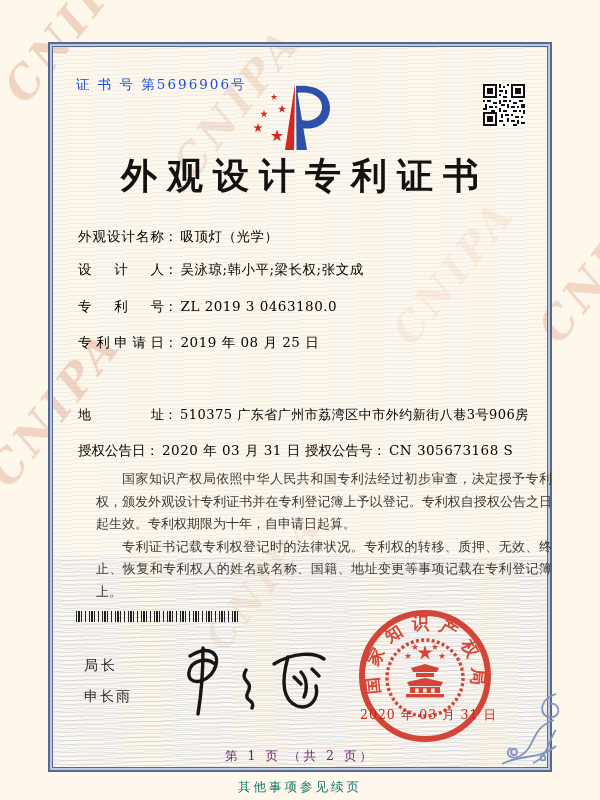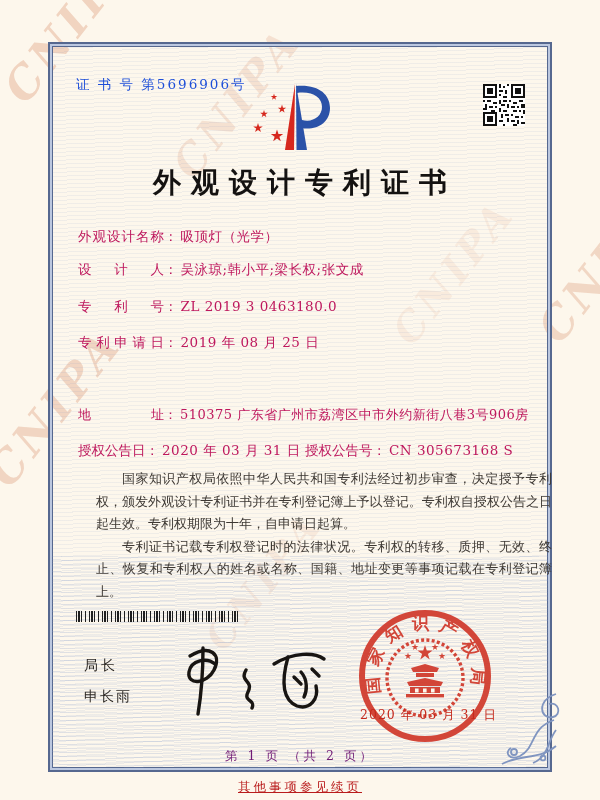--- a/index.html
+++ b/index.html
@@ -17,44 +17,44 @@
          box-sizing:border-box;border:2px solid #56688f;
          box-shadow:inset 0 0 0 2px #bcc8e0, inset 0 0 0 3px #56688f;
          background-image:repeating-linear-gradient(178deg, rgba(120,145,195,.10) 0 1px, rgba(255,255,255,0) 1px 4px);}
   .lower-tex{position:absolute;z-index:2;left:52px;top:556px;width:496px;height:212px;
          background-image:
            repeating-linear-gradient(181deg, rgba(125,150,200,.15) 0 1px, rgba(255,255,255,0) 1px 4px),
            repeating-linear-gradient(177deg, rgba(125,150,200,.12) 0 1px, rgba(255,255,255,0) 1px 5px);}
 
   .abs{position:absolute;z-index:3;}
   .certno{left:76px;top:76px;font-size:13.5px;color:#1d4ed8;letter-spacing:2px;}
-  .title{left:0;top:152px;width:600px;text-align:center;font-size:28px;font-weight:bold;
-         color:#141211;letter-spacing:10px;text-indent:10px;margin-top:12px;}
+  .title{left:0;top:152px;width:600px;text-align:center;font-size:36px;font-weight:bold;
+         color:#141211;letter-spacing:10px;text-indent:10px;}
 
-  .row{font-size:13.5px;color:#be185d;white-space:nowrap;left:78px;}
+  .row{font-size:13.5px;color:#000000;white-space:nowrap;left:78px;}
   .lbl{display:inline-block;width:86px;text-align:justify;text-align-last:justify;}
   .colon{margin-right:3px;}
   .val{letter-spacing:.5px;}
 
   .paras{left:76px;top:468px;width:456px;font-size:13px;line-height:1.74;color:#3d3833;
          text-align:justify;margin-left:20px;}
   .paras p{margin:0;text-indent:2em;}
 
   .barcode{left:76px;top:611px;width:163px;height:11px;
     background:repeating-linear-gradient(90deg,#1f1f1f 0 1px,transparent 1px 2px,
       #1f1f1f 2px 4px,transparent 4px 5px,#1f1f1f 5px 6px,transparent 6px 9px,
       #1f1f1f 9px 10px,transparent 10px 13px);}
 
   .sig-title{left:84px;top:657px;font-size:14px;color:#2c2824;letter-spacing:3px;}
   .sig-name{left:84px;top:688px;font-size:14px;color:#2c2824;letter-spacing:2px;}
 
   .footer-page{left:0;top:748px;width:600px;text-align:center;font-size:12.5px;
                color:#701a75;letter-spacing:3px;}
   .cont-note{left:0;top:779px;width:600px;text-align:center;font-size:12.5px;
-             color:#b91c1c;letter-spacing:3px;z-index:3;text-decoration:underline;}
+             color:#0f766e;letter-spacing:3px;z-index:3;}
 
   .seal{left:355px;top:606px;z-index:5;opacity:.92;}
   .seal-date{left:360px;top:707px;width:136px;text-align:center;z-index:6;
              font-size:12.5px;color:#c5281c;letter-spacing:1px;white-space:nowrap;}
 </style>
 </head>
 <body>
 
 <div id="paper">
 

